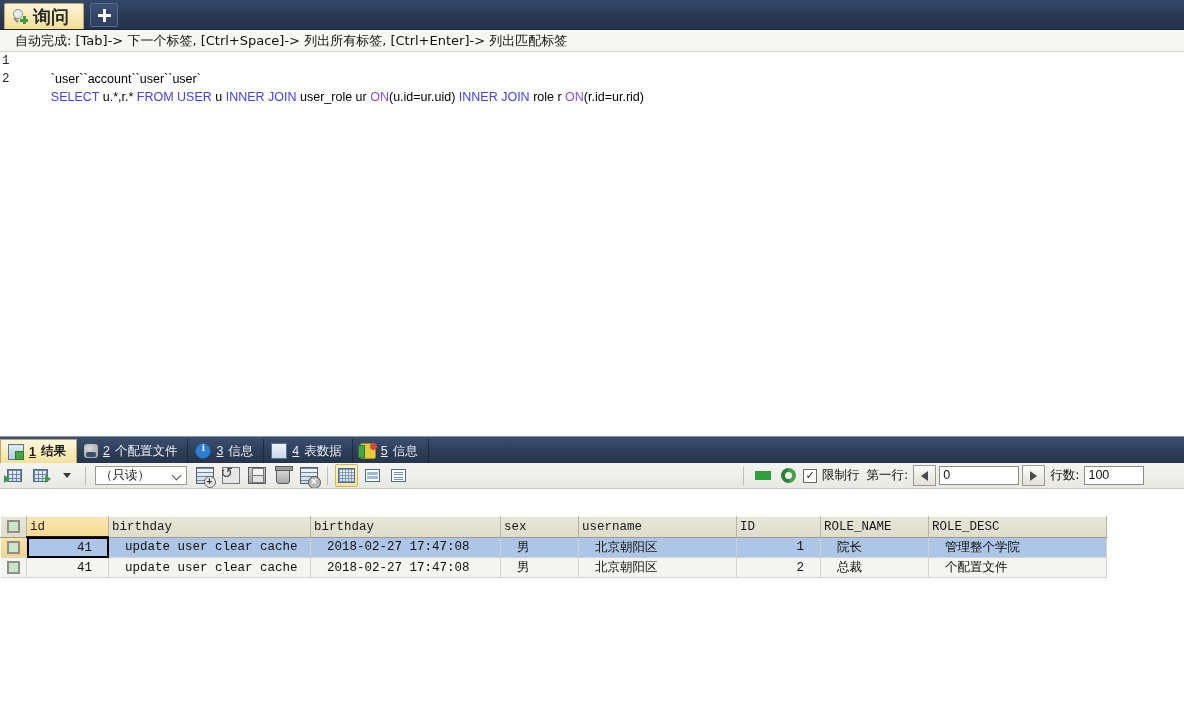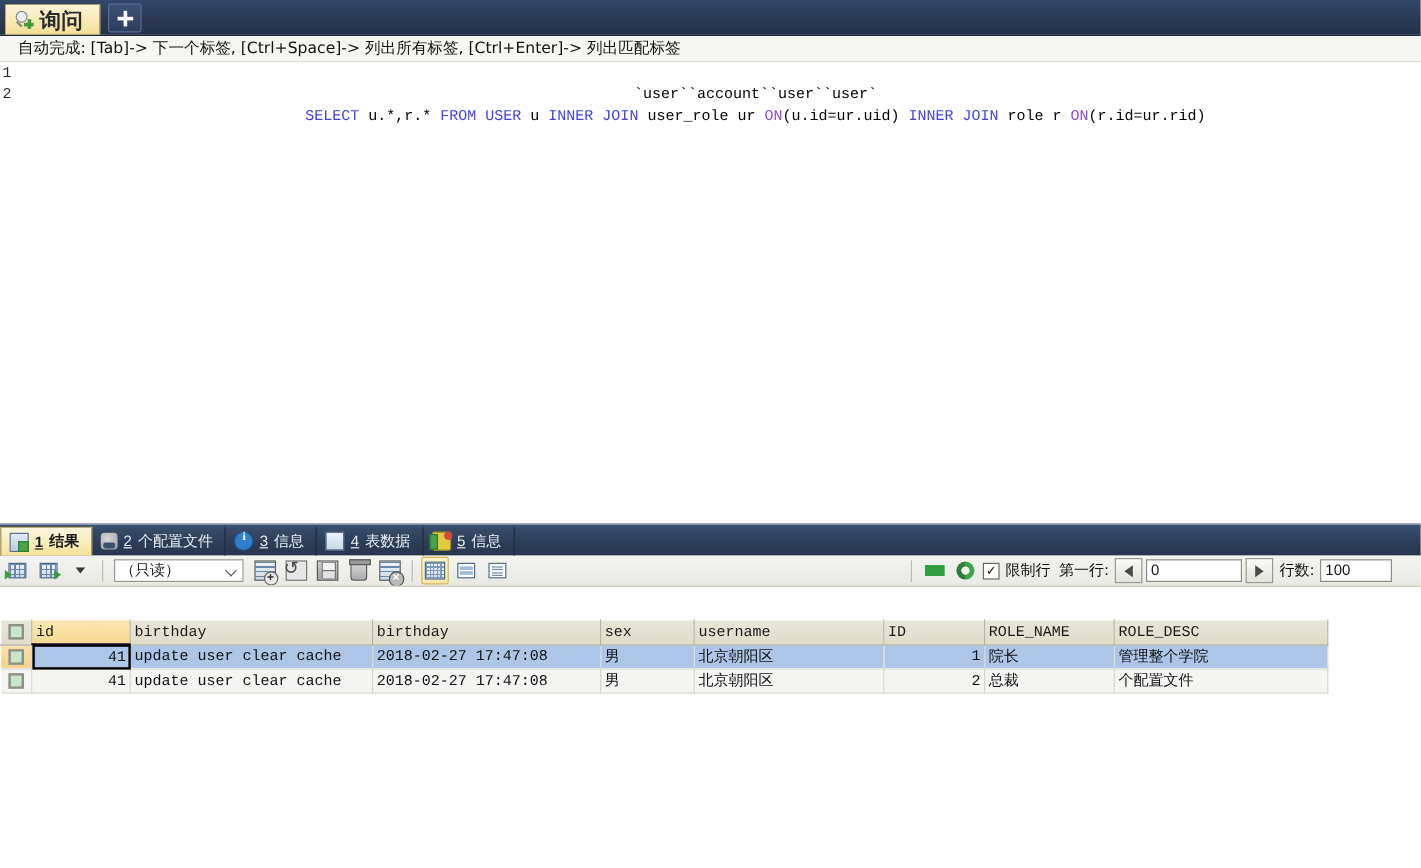--- a/index.html
+++ b/index.html
@@ -126,23 +126,22 @@
     padding-right: 4px;
     text-align: left;
     padding-left: 2px;
     font-family: "Liberation Mono", monospace;
     font-size: 12.5px;
     color: #2a2a2a;
   }
   .code {
     position: absolute;
     left: 30px; top: 0; right: 0;
-    font-family: Liberation Mono, monospace;
+    font-family: Liberation Sans, sans-serif;
     font-size: 12.5px;
-    text-align: center;
   }
   .code .line {
     height: 18px;
     line-height: 18px;
     white-space: pre;
   }
   .kw   { color: #4343e0; }
   .kw2  { color: #8a4fd8; }
   .plain{ color: #000000; }
 
@@ -255,21 +254,21 @@
     border-left: 6px solid #3f9b3f;
   }
   .grn-arrow.r { left: auto; right: -4px; }
   .caret-dn {
     width: 0; height: 0;
     border-left: 4px solid transparent;
     border-right: 4px solid transparent;
     border-top: 5px solid #3a3a3a;
   }
   .ro-select {
-    width: 108px; height: 19px;
+    width: 92px; height: 19px;
     background: #ffffff;
     border: 1px solid #9a9a92;
     display: flex; align-items: center; justify-content: space-between;
     padding: 0 4px; box-sizing: border-box;
     font-size: 12.5px; color: #1a1a1a; cursor: pointer; flex: 0 0 auto;
     margin-left: 2px; margin-right: 3px;
   }
   .chev {
     width: 9px; height: 9px; position: relative;
   }
@@ -418,21 +417,21 @@
   table.dgrid th.selcol, table.dgrid td.selcol {
     width: 26px;
     background: linear-gradient(to bottom, #e8e6d8, #dedcc9);
     padding: 0;
     text-align: center;
   }
   table.dgrid td {
     height: 19px;
     border-right: 1px solid #d4d4cc;
     border-bottom: 1px solid #d4d4cc;
-    padding: 0 3px;
+    padding: 0 16px;
     white-space: nowrap;
     overflow: hidden;
     color: #111;
   }
   table.dgrid tr.row-even td { background: #f4f4f2; }
   table.dgrid tr.selected td { background: #adc6e8; }
   table.dgrid tr.selected td.selcol {
     background: linear-gradient(to bottom, #fbe3ab, #f4d289);
   }
   table.dgrid td.num { text-align: right; }

